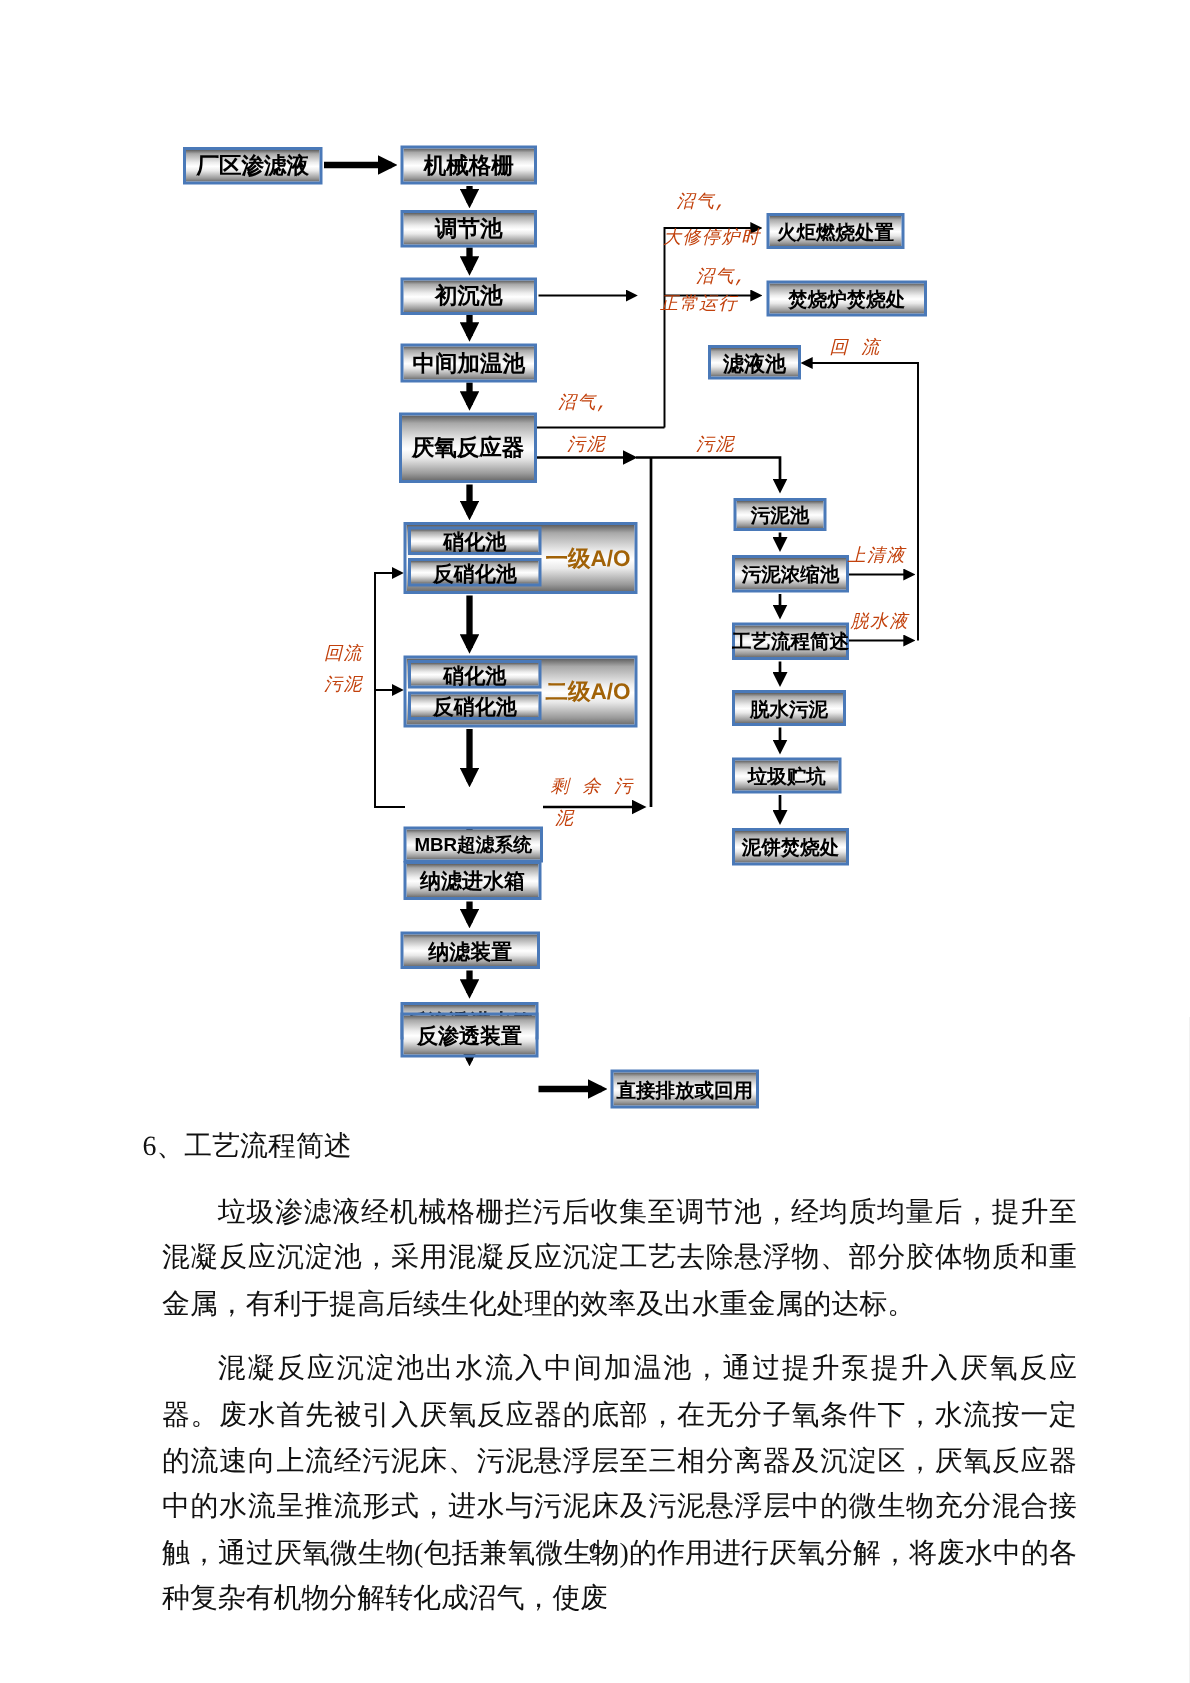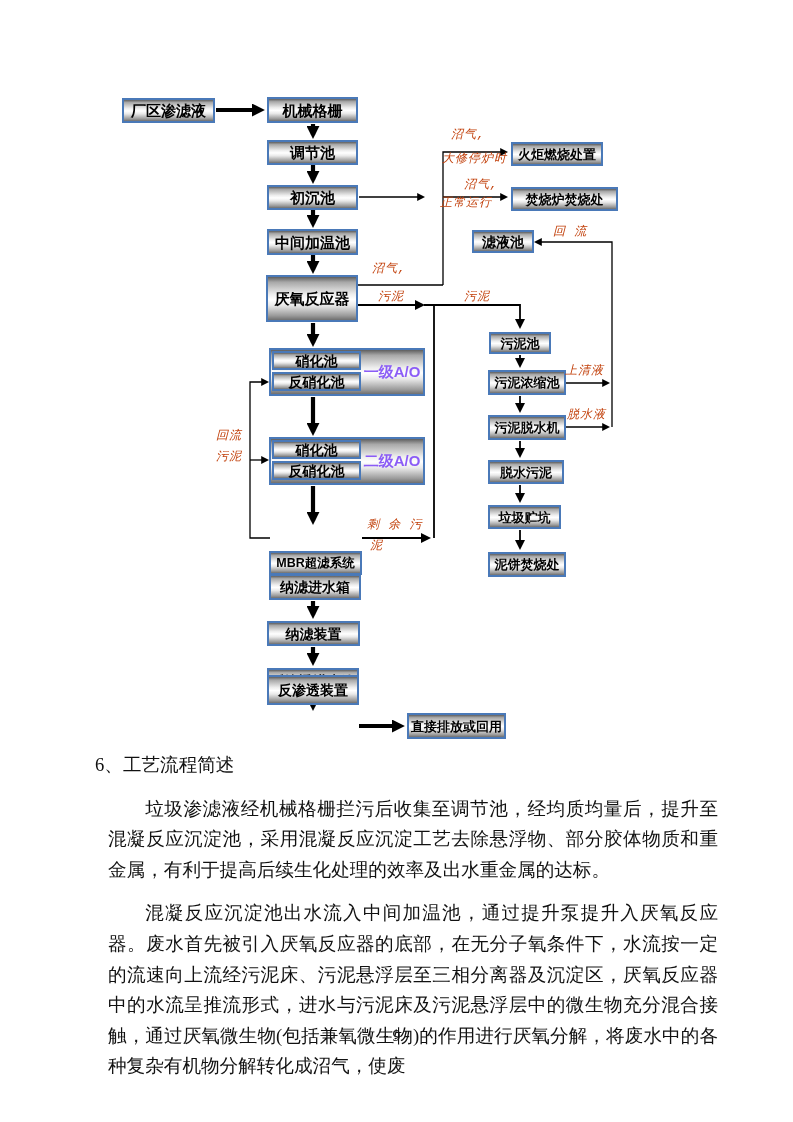--- a/index.html
+++ b/index.html
@@ -6,21 +6,21 @@
   .page{position:relative;width:793px;height:1122px;margin:0 auto;background:#ffffff;overflow:hidden;
         font-family:"Liberation Serif","DejaVu Serif",serif;}
   .flowchart{position:absolute;left:0;top:0;width:793px;height:760px;}
   .flowchart svg{position:absolute;left:0;top:0;}
   .node{position:absolute;box-sizing:border-box;border:2px solid var(--node-border,#4a79b8);
         background:linear-gradient(180deg,#5f5f5f 0%,#a8a8a8 12%,#ededed 40%,#ffffff 52%,#e9e9e9 66%,#9a9a9a 90%,#6f6f6f 100%);
         display:flex;align-items:center;justify-content:center;
         font-family:"Liberation Sans","DejaVu Sans",sans-serif;font-weight:700;color:#000;
         white-space:nowrap;line-height:1;}
   .grouplabel{position:absolute;display:flex;align-items:center;justify-content:center;
-        font-family:"Liberation Sans","DejaVu Sans",sans-serif;font-weight:700;color:#8b5cf6;}
+        font-family:"Liberation Sans","DejaVu Sans",sans-serif;font-weight:700;color:#a16207;}
   .s15{font-size:15px;} .s14{font-size:14px;} .s13{font-size:13px;} .s12{font-size:12.5px;margin-top:24px;}
   .elabel{position:absolute;font-family:Liberation Mono, monospace;font-style:italic;
         font-size:12px;color:#c2410c;white-space:nowrap;line-height:1.1;letter-spacing:1px;}
   .textblock{position:absolute;left:95px;top:750px;width:636px;color:#111;}
   .heading{font-size:18.6px;line-height:30.6px;}
   .textblock p{margin:13px;font-size:18.6px;line-height:30.6px;text-align:justify;text-indent:2em;}
   .pagenum{position:absolute;left:0;top:1027px;width:793px;text-align:center;font-size:16px;color:#111;}
 </style>
 </head>
 <body>
@@ -103,21 +103,21 @@
     <div class="node s14" style="left:267px;top:668px;width:92px;height:25px">反渗透进水箱</div>
     <div class="node s14" style="left:267px;top:675px;width:92px;height:30px">反渗透装置</div>
     <div class="node s13" style="left:407px;top:713px;width:99px;height:26px">直接排放或回用</div>
 
     <div class="node s13" style="left:511px;top:142px;width:92px;height:24px">火炬燃烧处置</div>
     <div class="node s13" style="left:511px;top:187px;width:107px;height:24px">焚烧炉焚烧处</div>
     <div class="node s14" style="left:472px;top:230px;width:62px;height:23px">滤液池</div>
 
     <div class="node s13" style="left:489px;top:332px;width:62px;height:22px">污泥池</div>
     <div class="node s13" style="left:488px;top:370px;width:78px;height:25px">污泥浓缩池</div>
-    <div class="node s13" style="left:488px;top:415px;width:78px;height:25px">污泥脱水机</div>
+    <div class="node s13" style="left:488px;top:415px;width:78px;height:25px">工艺流程简述</div>
     <div class="node s13" style="left:488px;top:460px;width:76px;height:24px">脱水污泥</div>
     <div class="node s13" style="left:488px;top:505px;width:73px;height:24px">垃圾贮坑</div>
     <div class="node s13" style="left:488px;top:552px;width:78px;height:25px">泥饼焚烧处</div>
 
     <div class="elabel" style="left:451px;top:129px">沼气,</div>
     <div class="elabel" style="left:442px;top:153px">大修停炉时</div>
     <div class="elabel" style="left:464px;top:179px">沼气,</div>
     <div class="elabel" style="left:440px;top:197px">正常运行</div>
     <div class="elabel" style="left:553px;top:226px">回  流</div>
     <div class="elabel" style="left:372px;top:263px">沼气,</div>

